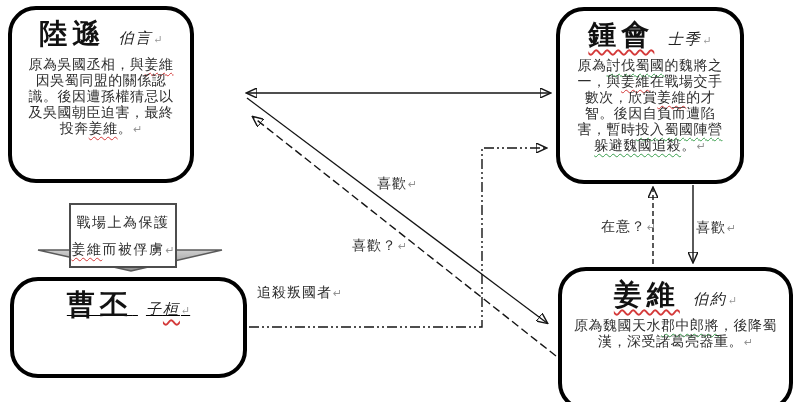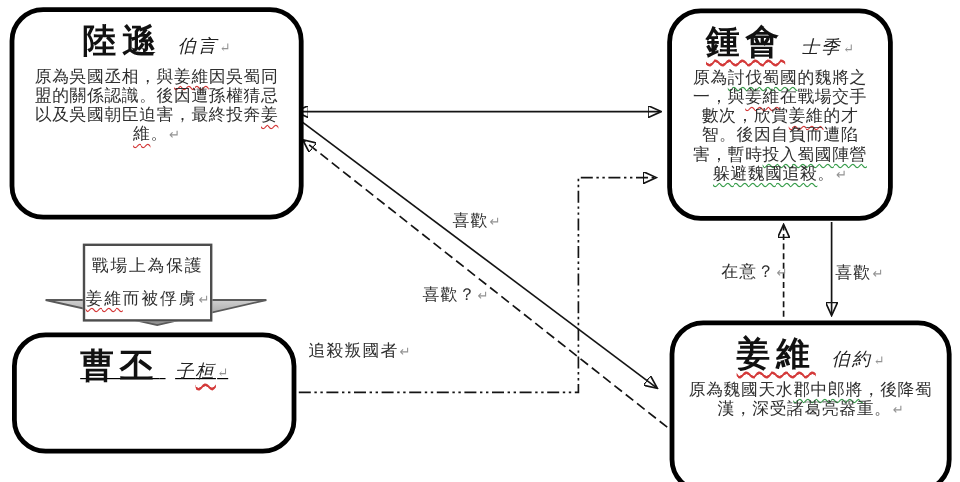--- a/index.html
+++ b/index.html
@@ -10,21 +10,21 @@
   }
   html,body{margin:0;padding:0;background:#fff;}
   body{width:800px;height:402px;font-family:"DejaVu Sans",sans-serif;}
   .canvas{position:relative;width:800px;height:402px;background:#fff;overflow:hidden;}
 
   svg.arrows{position:absolute;left:0;top:0;width:800px;height:402px;z-index:1;}
   svg.arrows line, svg.arrows path{stroke:var(--line);stroke-width:1.4;fill:none;}
 
   .card{position:absolute;background:#fff;border:4px solid #000;border-radius:28px;
         box-sizing:border-box;z-index:2;}
-  .card-luxun   {left:8px;  top:6px;   width:245px; height:177px;}
+  .card-luxun   {left:8px;  top:6px;   width:186px; height:177px;}
   .card-zhonghui{left:556px;top:7px;   width:188px; height:177px;}
   .card-caopi   {left:10px; top:277px; width:237px; height:101px;text-decoration:underline;}
   .card-jiangwei{left:558px;top:267px; width:235px; height:144px;}
 
   .card-title{text-align:center;margin-top:5px;white-space:nowrap;}
   .char-name{font-family:"DejaVu Serif",serif;font-weight:bold;font-size:28px;
              letter-spacing:5px;color:#111;}
   .char-courtesy{font-family:"DejaVu Serif",serif;font-style:italic;font-size:15px;
              letter-spacing:2px;margin-left:8px;color:#222;}
   .card-title .m-red{text-decoration-thickness:2px;text-underline-offset:5px;}

